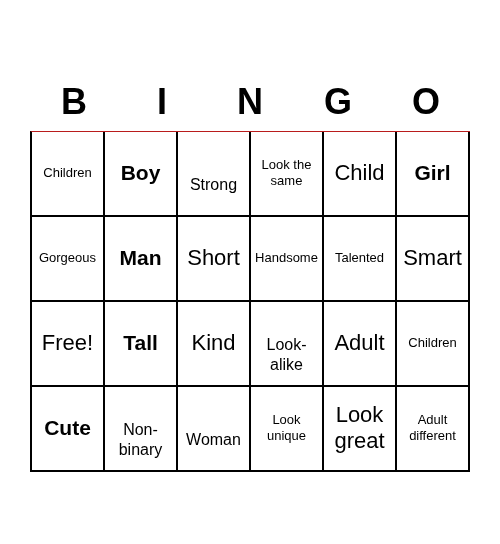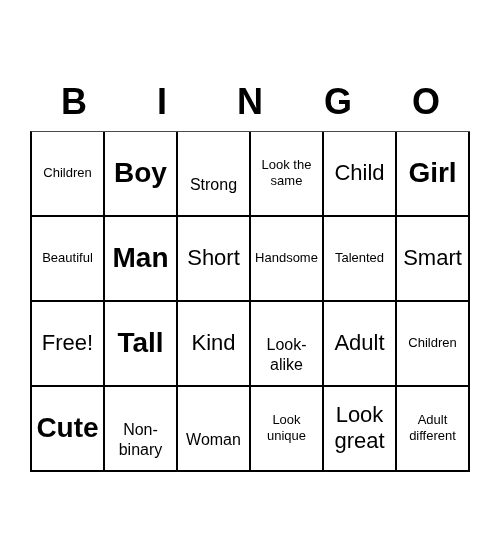--- a/index.html
+++ b/index.html
@@ -42,21 +42,21 @@
       justify-content: center;
       text-align: center;
       padding: 6px 4px;
       color: #000;
     }
     .bingo-cell span {
       display: block;
       line-height: 1.2;
     }
     
-    .text-xl { font-size: 28px; font-weight: bold; }
+    .text-xl { font-size: 21px; font-weight: bold; }
     .text-lg { font-size: 22px; font-weight: normal; }
     .text-md { font-size: 16px; margin-top: 23px; }
     .text-sm { font-size: 13px; }
   </style>
 </head>
 <body>
 
 <div class="bingo-card">
   <div class="bingo-header">
   <div class="bingo-header-cell">B</div>
@@ -78,21 +78,21 @@
       <div class="bingo-cell">
         <span class="text-sm">Look the same</span>
       </div>
       <div class="bingo-cell">
         <span class="text-lg">Child</span>
       </div>
       <div class="bingo-cell">
         <span class="text-xl">Girl</span>
       </div>
       <div class="bingo-cell">
-        <span class="text-sm">Beautiful</span>
+        <span class="text-sm">Gorgeous</span>
       </div>
       <div class="bingo-cell">
         <span class="text-xl">Man</span>
       </div>
       <div class="bingo-cell">
         <span class="text-lg">Short</span>
       </div>
       <div class="bingo-cell">
         <span class="text-sm">Handsome</span>
       </div>

